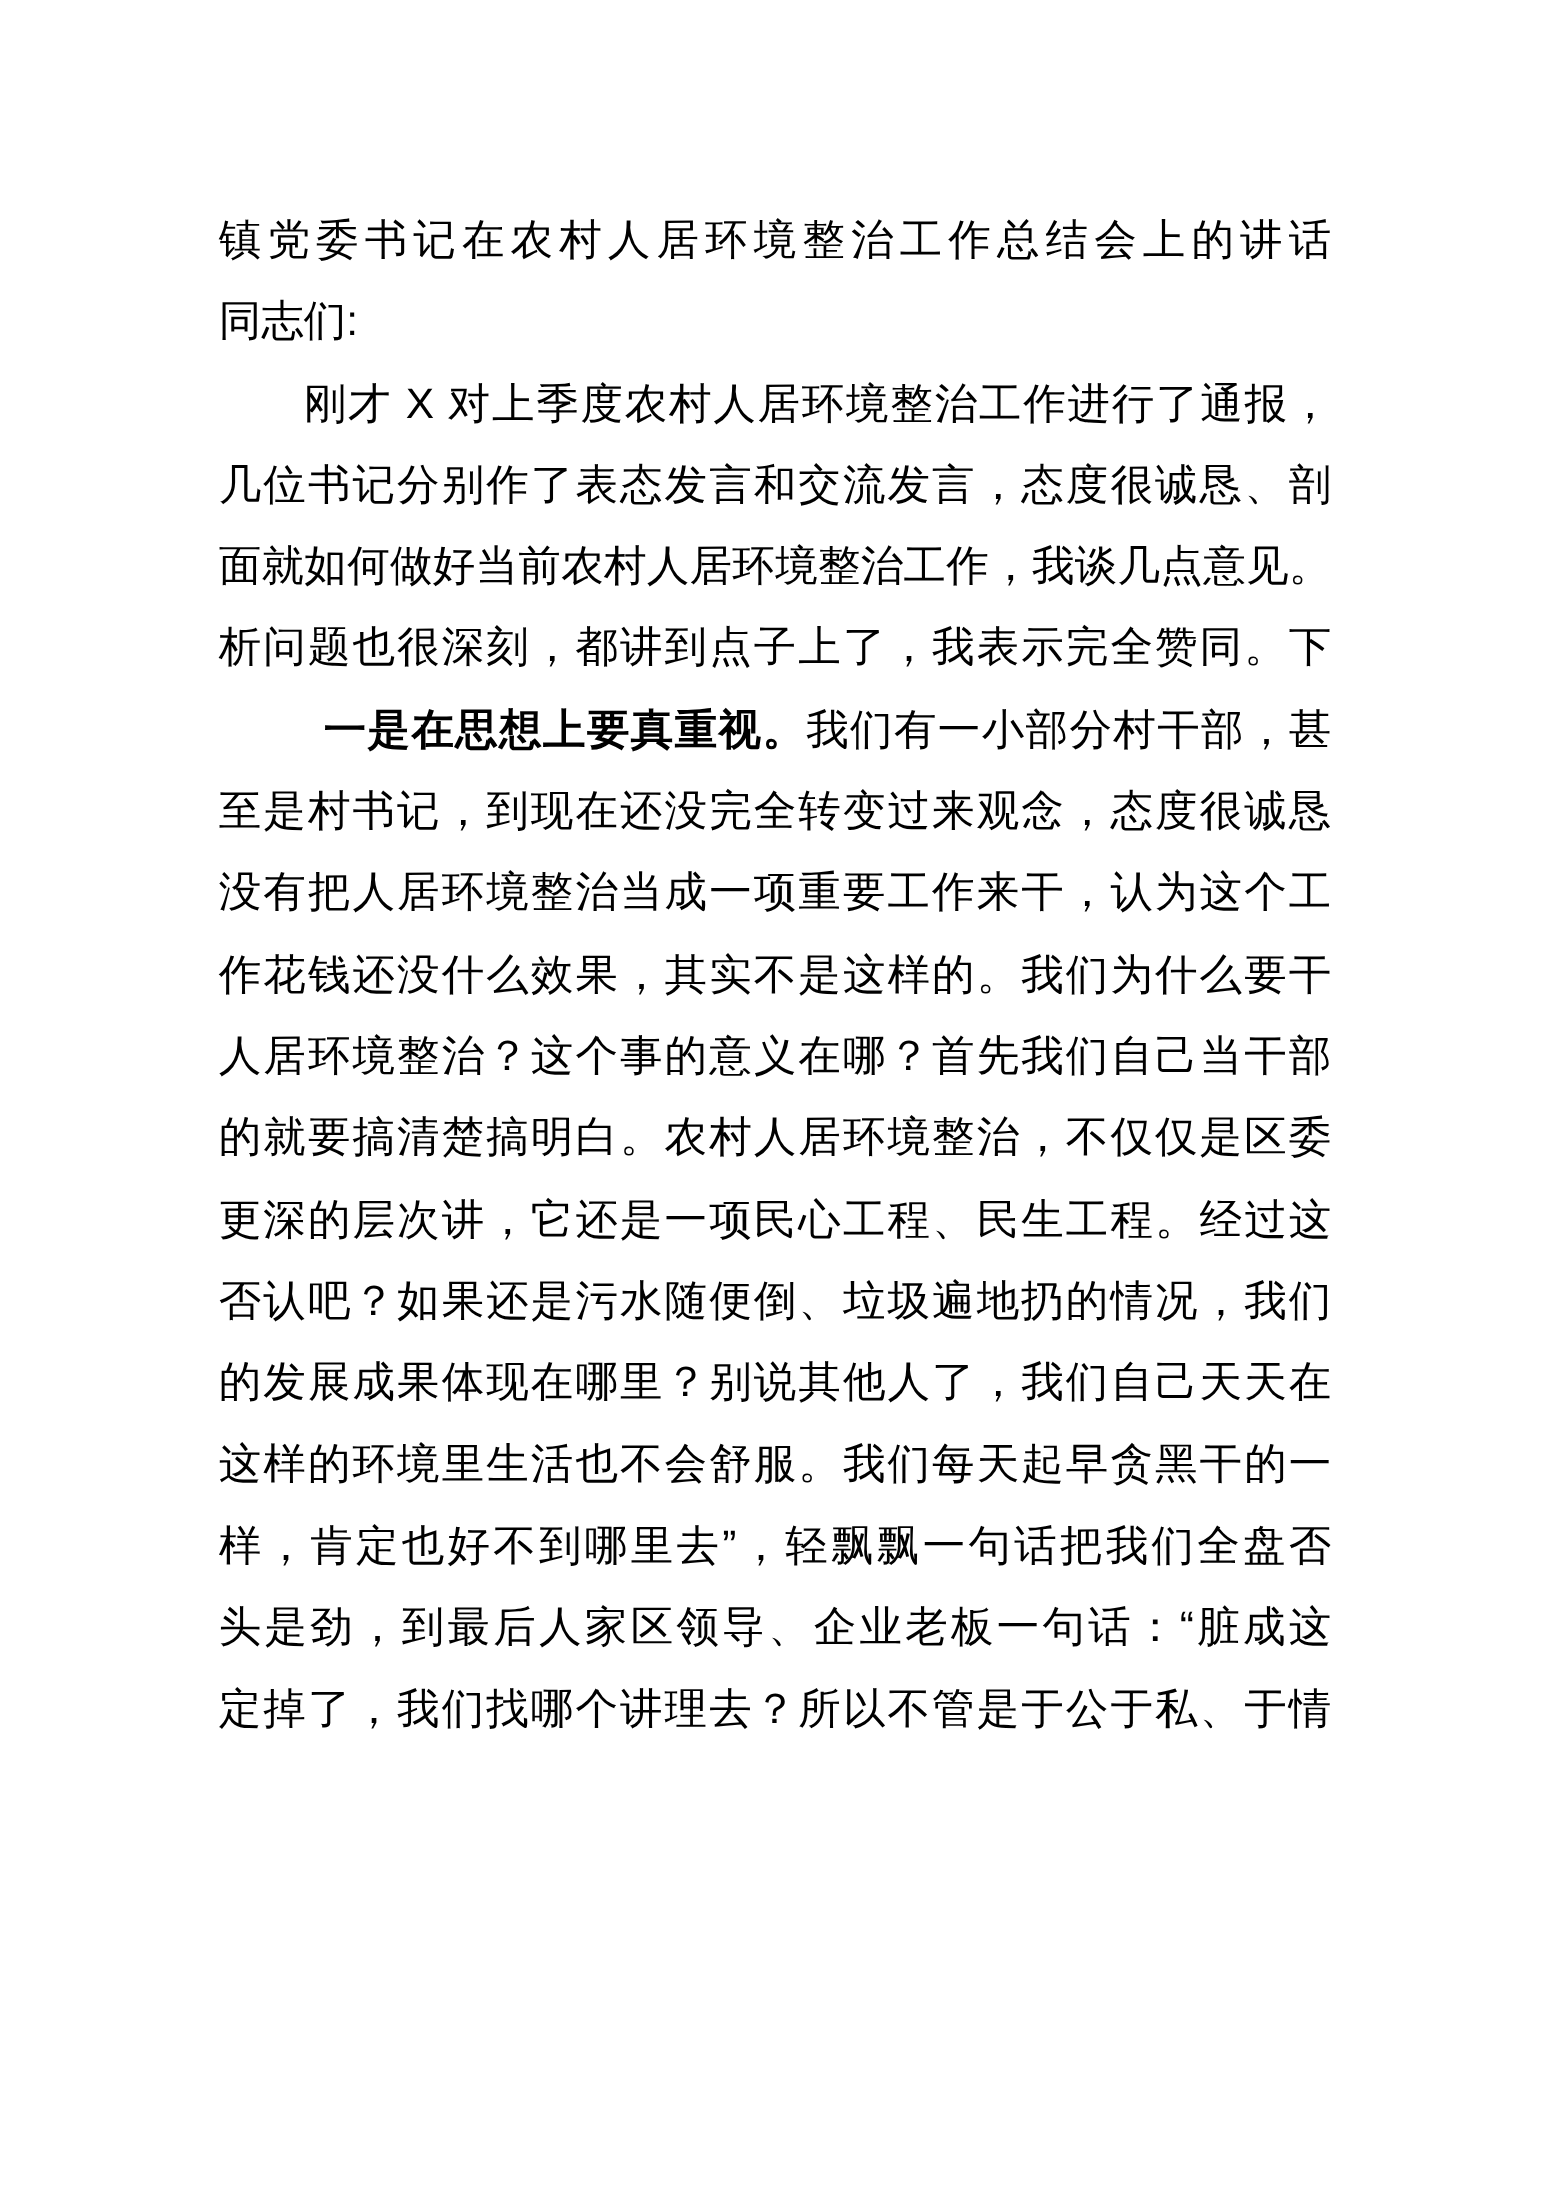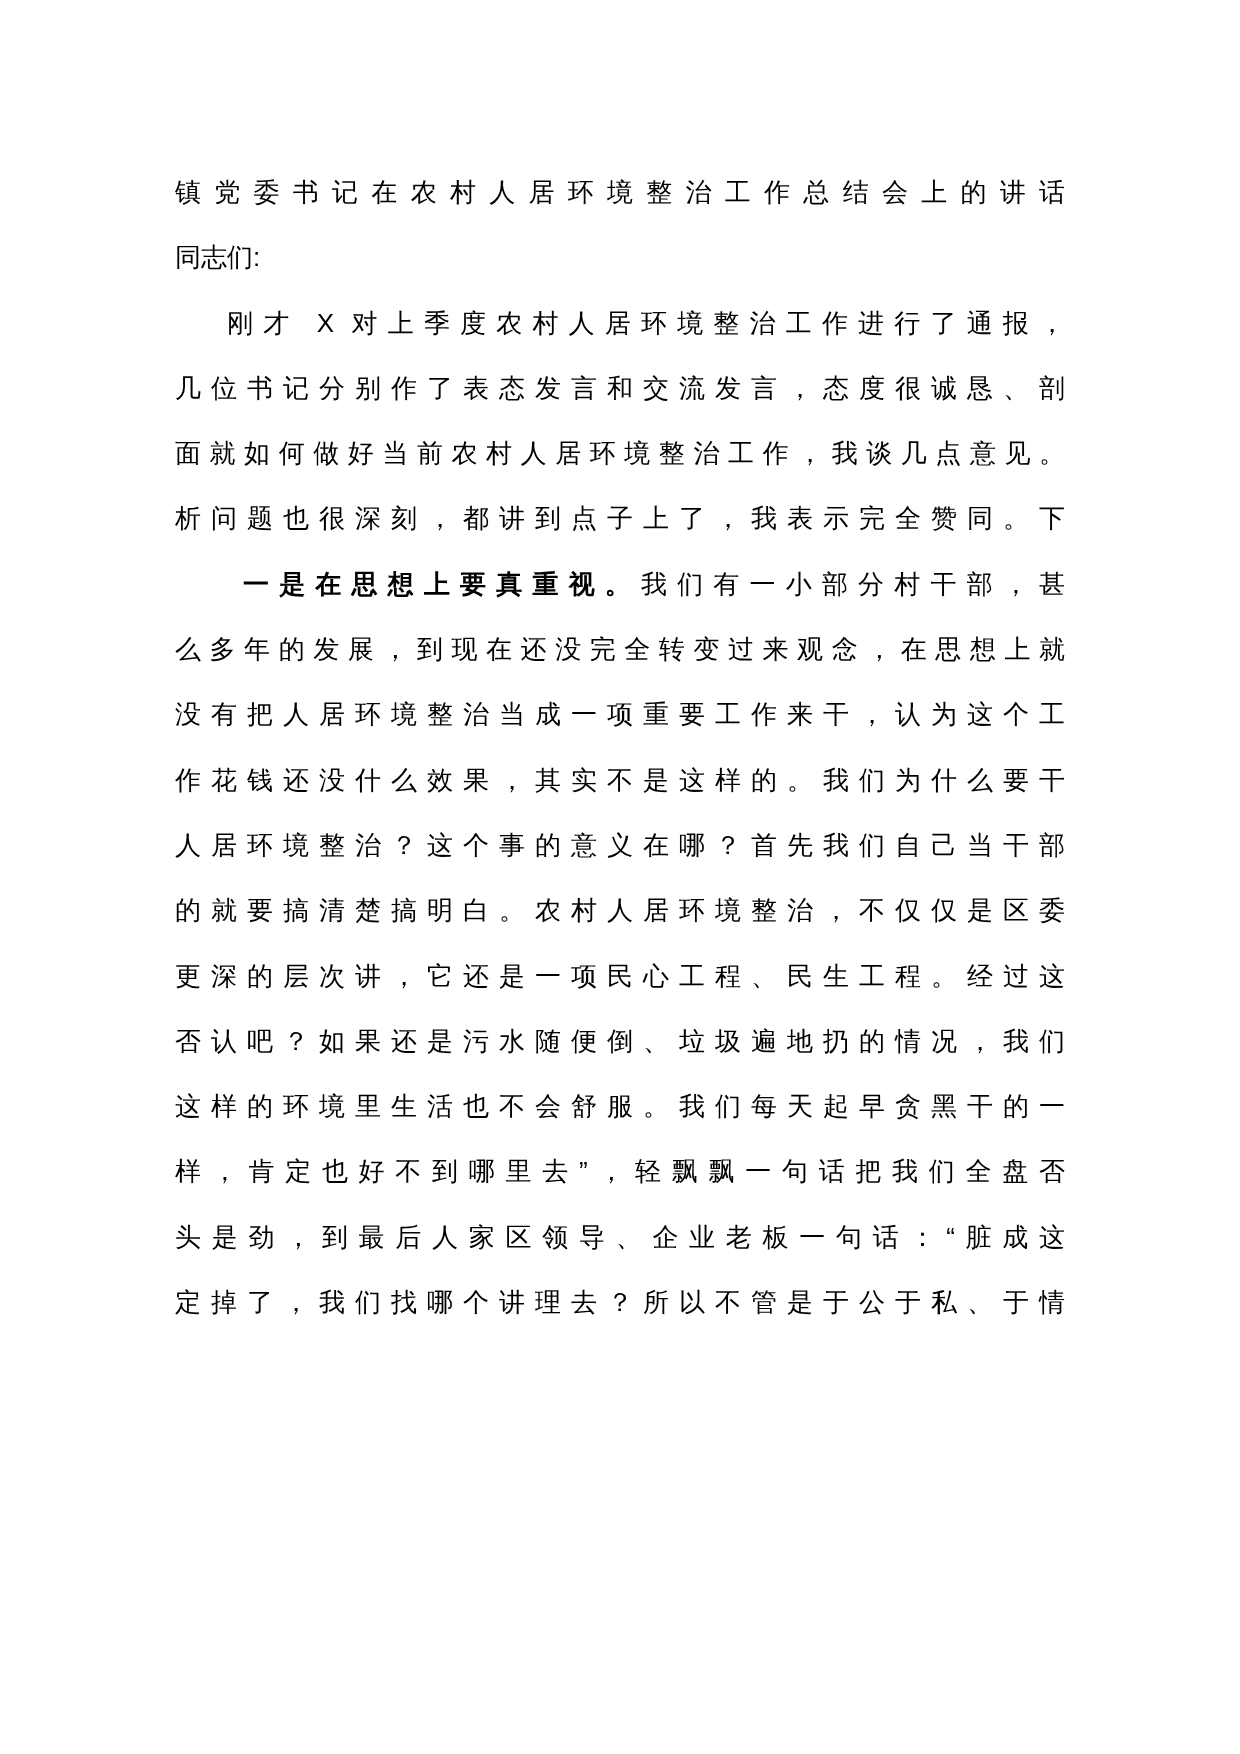--- a/index.html
+++ b/index.html
@@ -19,21 +19,21 @@
   }
   .doc {
     position: absolute;
     left: 175px;
     top: 160px;
     width: 890px;
   }
   .line {
     height: 65.3px;
     line-height: 65.3px;
-    font-size: 26px;
+    font-size: 34px;
     white-space: pre-wrap;
     letter-spacing: 0;
   }
   .line.justify {
     text-align: justify;
     text-align-last: justify;
   }
   .line.indent {
     text-indent: 2em;
   }
@@ -47,25 +47,26 @@
 
 <div class="page">
   <div class="doc">
       <div class="line justify"><span>镇党委书记在农村人居环境整治工作总结会上的讲话</span></div>
       <div class="line"><span>同志们:</span></div>
       <div class="line indent justify"><span>刚才 X 对上季度农村人居环境整治工作进行了通报，</span></div>
       <div class="line justify"><span>几位书记分别作了表态发言和交流发言，态度很诚恳、剖</span></div>
       <div class="line justify"><span>面就如何做好当前农村人居环境整治工作，我谈几点意见。</span></div>
       <div class="line justify"><span>析问题也很深刻，都讲到点子上了，我表示完全赞同。下</span></div>
       <div class="line indent justify"><span class="lead-bold">一是在思想上要真重视。</span><span>我们有一小部分村干部，甚</span></div>
-      <div class="line justify"><span>么多年的发展，到现在还没完全转变过来观念，在思想上就</span></div>
+      <div class="line justify"><span>至是村书记，到现在还没完全转变过来观念，态度很诚恳</span></div>
       <div class="line justify"><span>没有把人居环境整治当成一项重要工作来干，认为这个工</span></div>
       <div class="line justify"><span>作花钱还没什么效果，其实不是这样的。我们为什么要干</span></div>
       <div class="line justify"><span>人居环境整治？这个事的意义在哪？首先我们自己当干部</span></div>
       <div class="line justify"><span>的就要搞清楚搞明白。农村人居环境整治，不仅仅是区委</span></div>
       <div class="line justify"><span>更深的层次讲，它还是一项民心工程、民生工程。经过这</span></div>
       <div class="line justify"><span>否认吧？如果还是污水随便倒、垃圾遍地扔的情况，我们</span></div>
+      <div class="line justify"><span>的发展成果体现在哪里？别说其他人了，我们自己天天在</span></div>
       <div class="line justify"><span>这样的环境里生活也不会舒服。我们每天起早贪黑干的一</span></div>
       <div class="line justify"><span>样，肯定也好不到哪里去”，轻飘飘一句话把我们全盘否</span></div>
       <div class="line justify"><span>头是劲，到最后人家区领导、企业老板一句话：“脏成这</span></div>
       <div class="line justify"><span>定掉了，我们找哪个讲理去？所以不管是于公于私、于情</span></div>
     </div>
 </div>
 
 </body></html>

